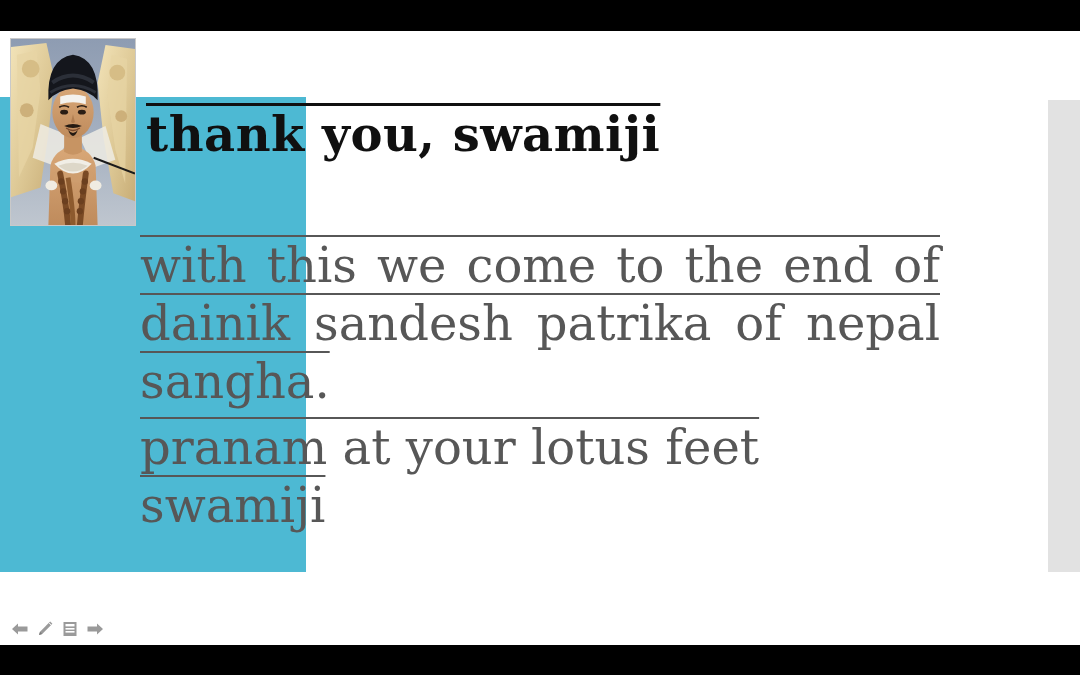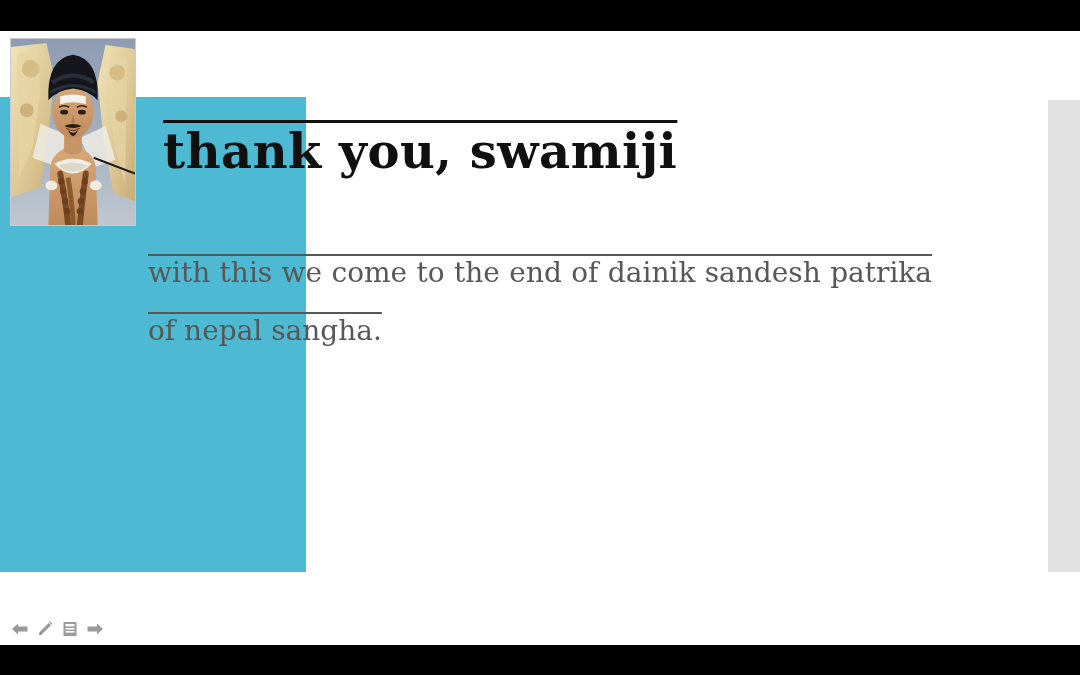--- a/index.html
+++ b/index.html
@@ -82,44 +82,44 @@
     width: 1080px;
     height: 614px;
     z-index: 5;
   }
 
   .slide-title {
     position: absolute;
     left: 146px;
     top: 75px;      
     width: 800px;
-    margin: 17px;
+    margin: 0;
     font-family: "DejaVu Serif", serif;
     font-weight: bold;
     font-size: 48px;
     line-height: 56px;
     letter-spacing: 0.5px;
     color: #101010;
     white-space: nowrap;
     text-decoration: overline;
     text-decoration-thickness: 3px;
     text-underline-offset: 0;
   }
 
   .body-block {
     position: absolute;
     left: 140px;
     top: 205px;     
     width: 800px;
   }
 
   .para {
-    margin: 8px;
+    margin: 0;
     font-family: "DejaVu Serif", serif;
-    font-size: 28px;
+    font-size: 48px;
     line-height: 58px;
     color: #575757;
     text-decoration: overline;
     text-decoration-thickness: 2px;
   }
   .para.justified {
     text-align: justify;
     text-align-last: left;
   }
   .para + .para { margin-top: 0; }
@@ -250,20 +250,21 @@
         <path d="M84 120 L126 136" stroke="#1b1b1b" stroke-width="2"></path>
       </svg>
     </div>
 
     <div class="text-layer">
 
       <h1 class="slide-title">thank you, swamiji</h1>
 
       <div class="body-block">
         <p class="para justified">with this we come to the end of dainik sandesh patrika of nepal sangha.</p>
+        <p class="para gap-above">pranam at your lotus feet swamiji</p>
       </div>
 
     </div>
 
     <div class="toolbar">
 
       <div class="tool-btn">
         <svg width="20" height="20" viewBox="0 0 20 20">
           <path d="M2 10 L8 4.5 L8 7.5 L17.5 7.5 L17.5 12.5 L8 12.5 L8 15.5 Z" fill="#9a9a9a"></path>
         </svg>

